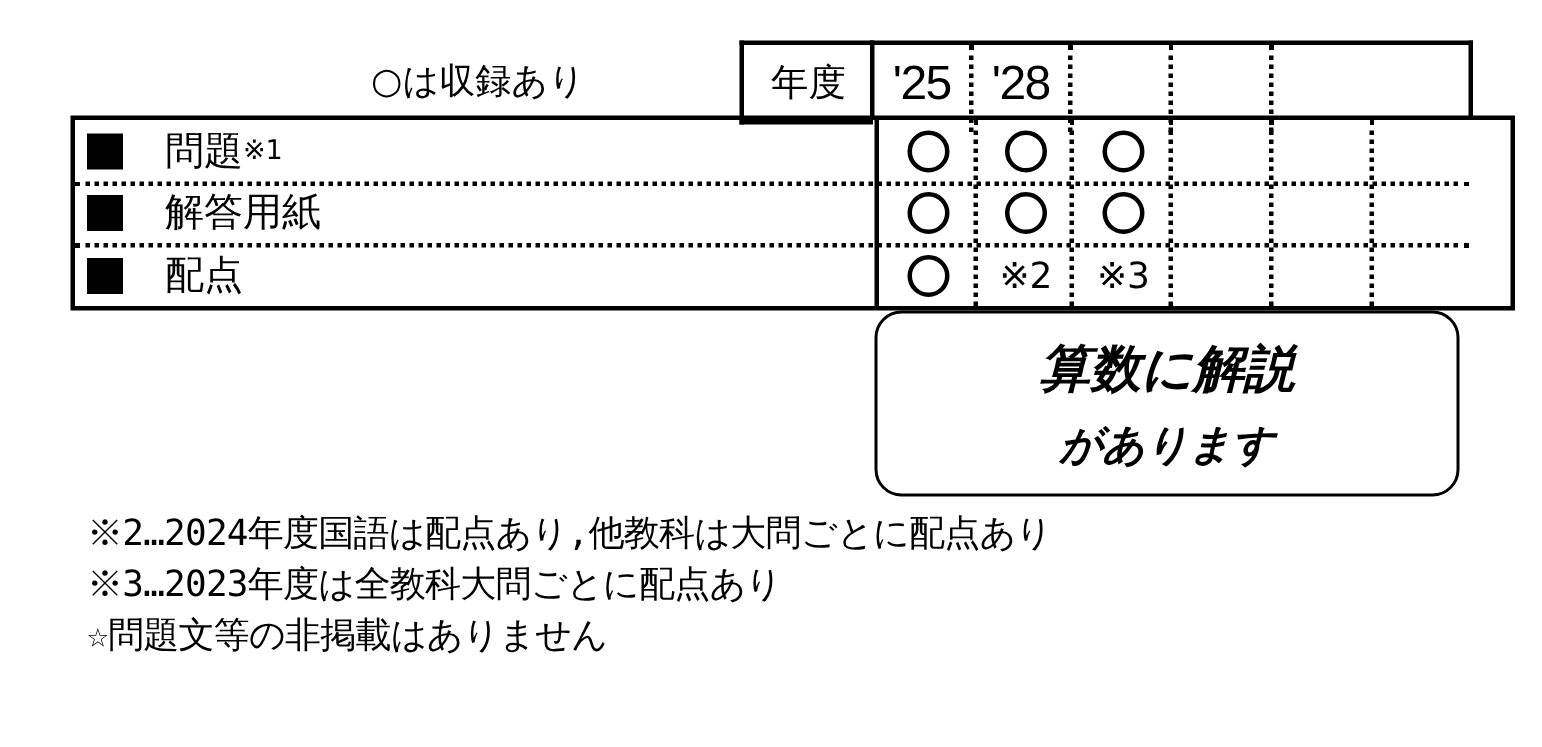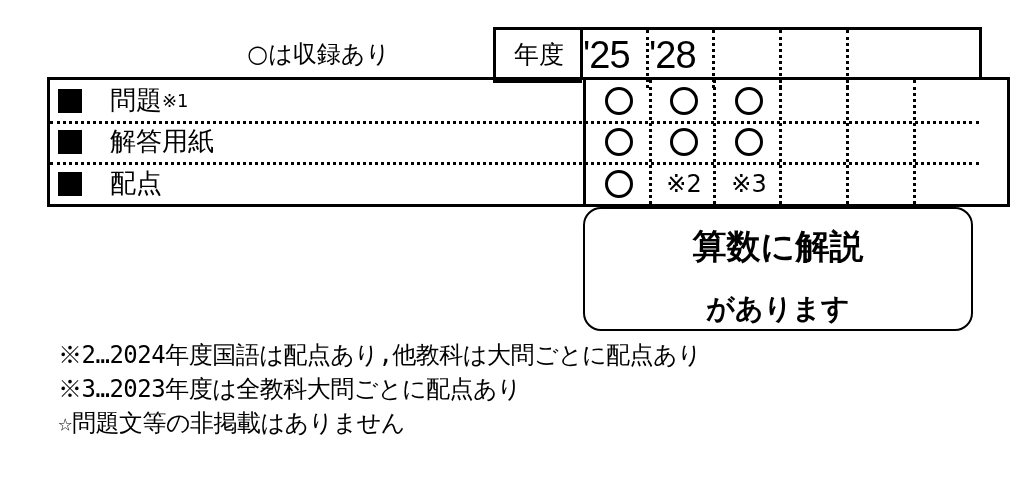--- a/index.html
+++ b/index.html
@@ -3,37 +3,37 @@
   <meta charset="utf-8">
   <style>
     html, body { margin: 0; padding: 0; background: #ffffff; }
     body { width: 1028px; height: 498px; position: relative; overflow: hidden;
            font-family: "DejaVu Sans", "Liberation Sans", sans-serif; color: #000; }
     .abs { position: absolute; }
     .legend { left: 160px; top: 34px; width: 230px; height: 40px; font-size: 24px; line-height: 40px; text-align: right; }
     .nendo-box { left: 493px; top: 27px; width: 86px; height: 50px; border: 3px solid #000; border-right: none;
                  font-size: 25px; line-height: 50px; text-align: center; box-sizing: content-box; }
     .year-head { left: 580px; top: 27px; width: 396px; height: 50px; border: 3px solid #000; border-bottom: none; display: flex; }
-    .year-cell { height: 58px; font-size: 38px; line-height: 50px; position: relative;
+    .year-cell { height: 58px; font-size: 32px; line-height: 50px; text-align: center; position: relative;
                  font-family: "Liberation Sans Narrow", "Liberation Sans", sans-serif; letter-spacing: -1px; }
     .dotv { border-right: 3px dotted #000; box-sizing: border-box; }
     .body-table { left: 47px; top: 77px; width: 929px; height: 124px; border: 3px solid #000; padding-left: 28px; }
     .label-col { position: absolute; left: 0; top: 0; width: 533px; height: 124px; border-right: 3px solid #000; }
     .row { position: absolute; left: 0; width: 929px; height: 41px; }
     .row.dotted { border-bottom: 3px dotted #000; }
     .row-label { position: absolute; left: 8px; top: 0; height: 41px; display: flex; align-items: center; font-size: 26px; }
     .sq { width: 24px; height: 24px; background: #000; margin-right: 28px; display: inline-block; }
     .sup { font-size: 18px; vertical-align: baseline; }
     .marks { position: absolute; left: 536px; top: 0; height: 41px; display: flex; }
     .mark { height: 41px; display: flex; align-items: center; justify-content: center; font-size: 26px; }
     .circle { width: 22px; height: 22px; border: 3px solid #000; border-radius: 50%; display: inline-block; }
     .callout { left: 583px; top: 207px; width: 386px; height: 120px; border: 2px solid #000; border-radius: 18px;
-               text-align: center; }
+               text-align: center; font-style: italic; }
     .callout .l1 { font-size: 34px; font-weight: bold; margin-top: 16px; line-height: 42px; }
-    .callout .l2 { font-size: 28px; font-weight: bold; margin-top: 24px; line-height: 36px; }
+    .callout .l2 { font-size: 28px; font-weight: bold; margin-top: 12px; line-height: 36px; }
     .notes { left: 58px; top: 338px; width: 900px; }
     .note { font-size: 24px; line-height: 34px; white-space: nowrap; letter-spacing: -0.5px;
             font-family: "DejaVu Sans Mono", "Liberation Mono", monospace; }
   </style>
 </head>
 <body>
 
 <div class="abs legend">
   <span>○は収録あり</span>
 </div>

